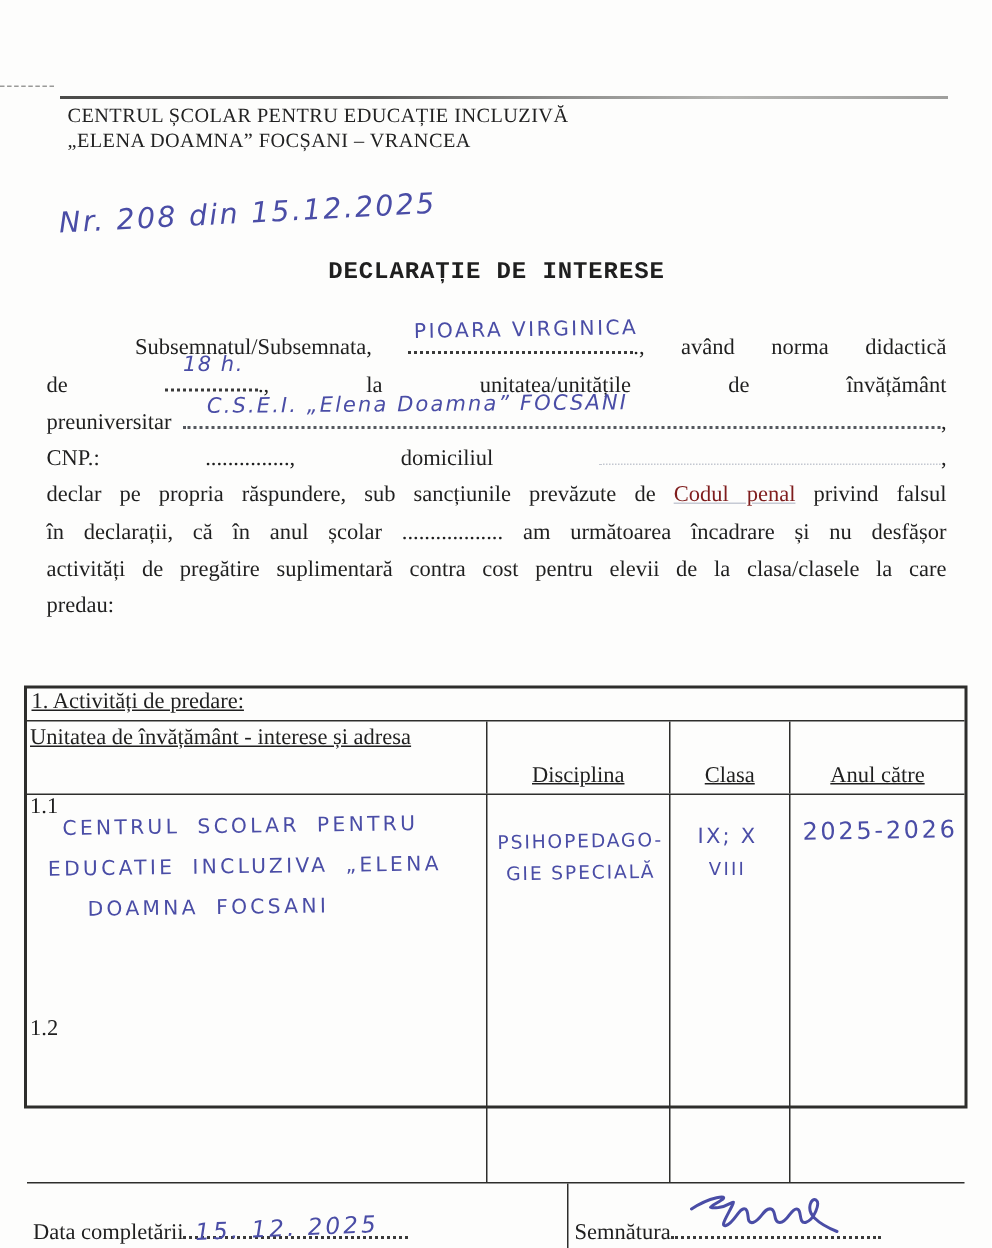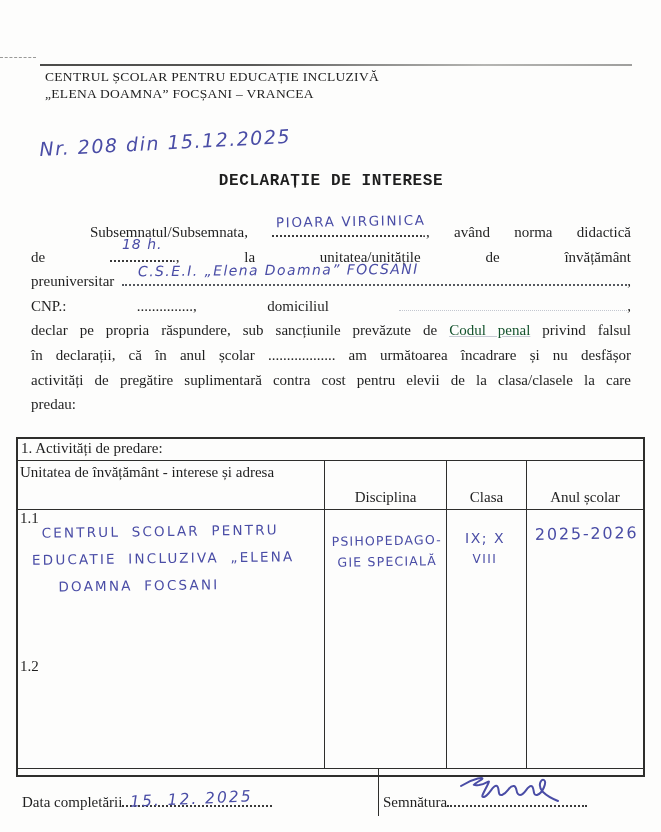--- a/index.html
+++ b/index.html
@@ -61,26 +61,27 @@
   .slot-norma{width:62px;height:14px;}
   .slot-norma .hand{left:12px;bottom:3px;font-size:14px;font-style:italic;letter-spacing:1px;}
   .slot-unit{height:15px;border-bottom:2px dotted #55585e;}
   .slot-unit .hand{left:16px;bottom:2px;font-size:14px;font-style:italic;letter-spacing:1.4px;transform:rotate(-.5deg);}
   .l3{display:flex;align-items:baseline;}
   .l3 .slot-unit{flex:1;margin-left:8px;}
   .faintdots{
     display:inline-block;width:228px;height:12px;vertical-align:baseline;
     border-bottom:1.5px dotted #c3c7d0;
   }
-  .codlink{color:#14532d;text-decoration:underline;text-decoration-color:#c6cad4;}
+  .codlink{color:#7f1d1d;text-decoration:underline;text-decoration-color:#c6cad4;}
   
   .form-table{
-    position:absolute;left:16px;top:437px;width:629px;height:340px;
+    position:absolute;left:16px;top:457px;width:629px;height:282px;
     border:2px solid #2e2e2c;box-sizing:border-box;
     font-size:15px;
+    text-decoration:underline;
   }
   .t-row{display:flex;box-sizing:border-box;}
   .t-title{height:22px;border-bottom:1.5px solid #2e2e2c;padding:1px 0 0 3px;box-sizing:border-box;}
   .t-head{height:49px;border-bottom:1.5px solid #2e2e2c;}
   .t-body{height:258px;}
   .t-foot{height:48px;border-top:1.5px solid #2e2e2c;}
   .cell{box-sizing:border-box;position:relative;}
   .c1{width:306px;}
   .c2{width:122px;border-left:1.5px solid #2e2e2c;}
   .c3{width:80px;border-left:1.5px solid #2e2e2c;}
@@ -184,21 +185,21 @@
   </div>
 
   <div class="form-table">
 
     <div class="t-row t-title">1. Activități de predare:</div>
 
     <div class="t-row t-head">
       <div class="cell c1 head-unit">Unitatea de învățământ - interese și adresa</div>
       <div class="cell c2 head-col">Disciplina</div>
       <div class="cell c3 head-col">Clasa</div>
-      <div class="cell c4 head-col">Anul școlar</div>
+      <div class="cell c4 head-col">Anul către</div>
     </div>
 
     <div class="t-row t-body">
       <div class="cell c1">
         <span class="row-label lbl-11">1.1</span>
         <div class="hand hw-unit">
           <span class="ind1">CENTRUL SCOLAR PENTRU</span>
           <span class="ind2">EDUCATIE INCLUZIVA „ELENA</span>
           <span class="ind3">DOAMNA FOCSANI</span>
         </div>

